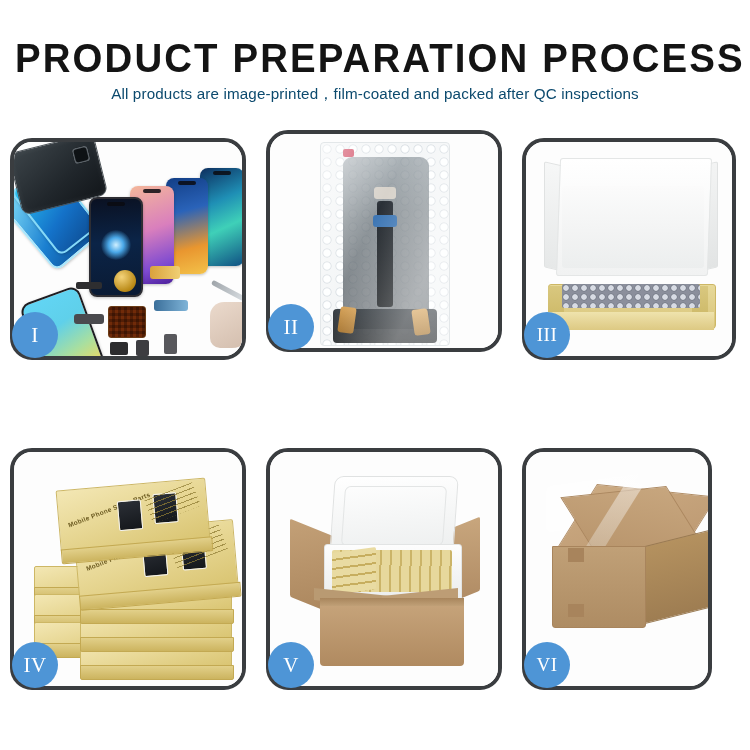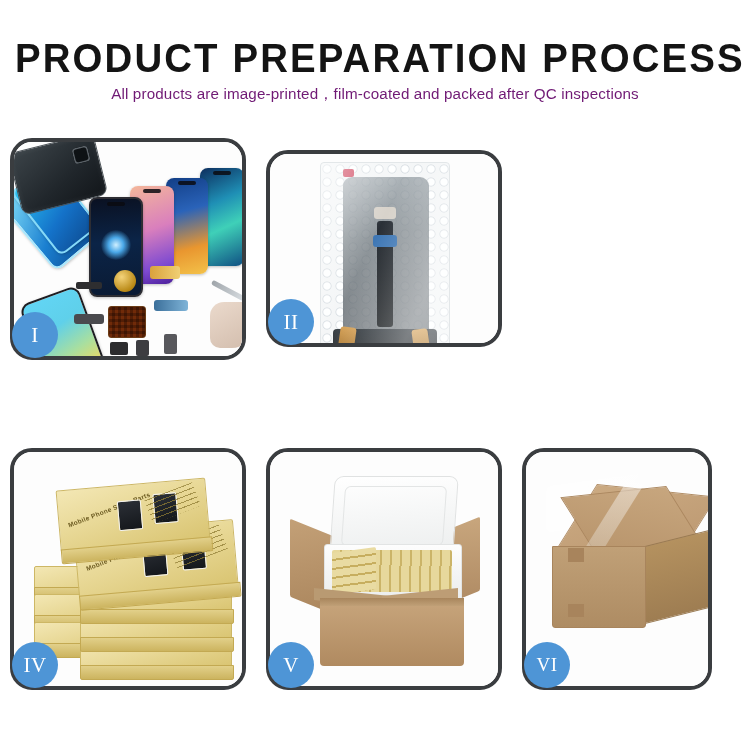--- a/index.html
+++ b/index.html
@@ -19,21 +19,21 @@
     position:absolute;left:0;top:36px;width:750px;
     font-size:40px;font-weight:700;color:#141414;
     letter-spacing:2.2px;
     transform:scaleX(.96);
     white-space:nowrap;
     font-family:"Liberation Sans", sans-serif;
   }
   .subtitle{
     margin:0;padding:0;
     position:absolute;left:0;top:84px;width:750px;
-    font-size:15.2px;font-weight:400;color:#701a75;
+    font-size:15.2px;font-weight:400;color:#0c4a6e;
     letter-spacing:.15px;
     white-space:nowrap;
     font-family:"Liberation Sans", sans-serif;
   }
 
   
   .grid{position:absolute;left:0;top:0;width:750px;height:750px;}
   .panel{
     position:absolute;
     border:4px solid #3a3d40;
@@ -43,21 +43,21 @@
     overflow:visible;
   }
   .panel .inner{
     position:absolute;inset:0;
     border-radius:18px;
     overflow:hidden;
     background:#fdfdfd;
   }
   
   .p1{left:10px; top:138px; width:236px; height:222px;}
-  .p2{left:266px;top:150px; width:236px; height:197px;}
+  .p2{left:266px;top:130px; width:236px; height:222px;}
   .p3{left:522px;top:138px; width:214px; height:222px;}
   .p4{left:10px; top:448px; width:236px; height:242px;}
   .p5{left:266px;top:448px; width:236px; height:242px;}
   .p6{left:522px;top:448px; width:190px; height:242px;}
 
   .badge{
     position:absolute;
     left:-2px;bottom:-2px;
     width:46px;height:46px;border-radius:50%;
     background:#4e95d6;
@@ -308,20 +308,34 @@
           <div class="lcdchip"></div>
           <div class="lcdconn-l"></div>
           <div class="lcdconn-r"></div>
           <div class="redtab"></div>
           <div class="bubsheen"></div>
         </div>
       </div>
       <div class="badge">II</div>
     </div>
 
+    <div class="panel p3">
+      <div class="inner">
+        <div class="box3-lid-l"></div>
+        <div class="box3-lid-r"></div>
+        <div class="box3-lid"></div>
+        <div class="box3-foam"></div>
+        <div class="box3-body"></div>
+        <div class="box3-flapl"></div>
+        <div class="box3-flapr"></div>
+        <div class="box3-front"></div>
+        <div class="box3-bubble"></div>
+      </div>
+      <div class="badge">III</div>
+    </div>
 
     <div class="panel p4">
       <div class="inner">
         <div class="stack">
           <div class="sbox b1">
               <div class="top"></div>
               <div class="side"></div>
             </div>
           <div class="sbox b2">
               <div class="top"></div>

